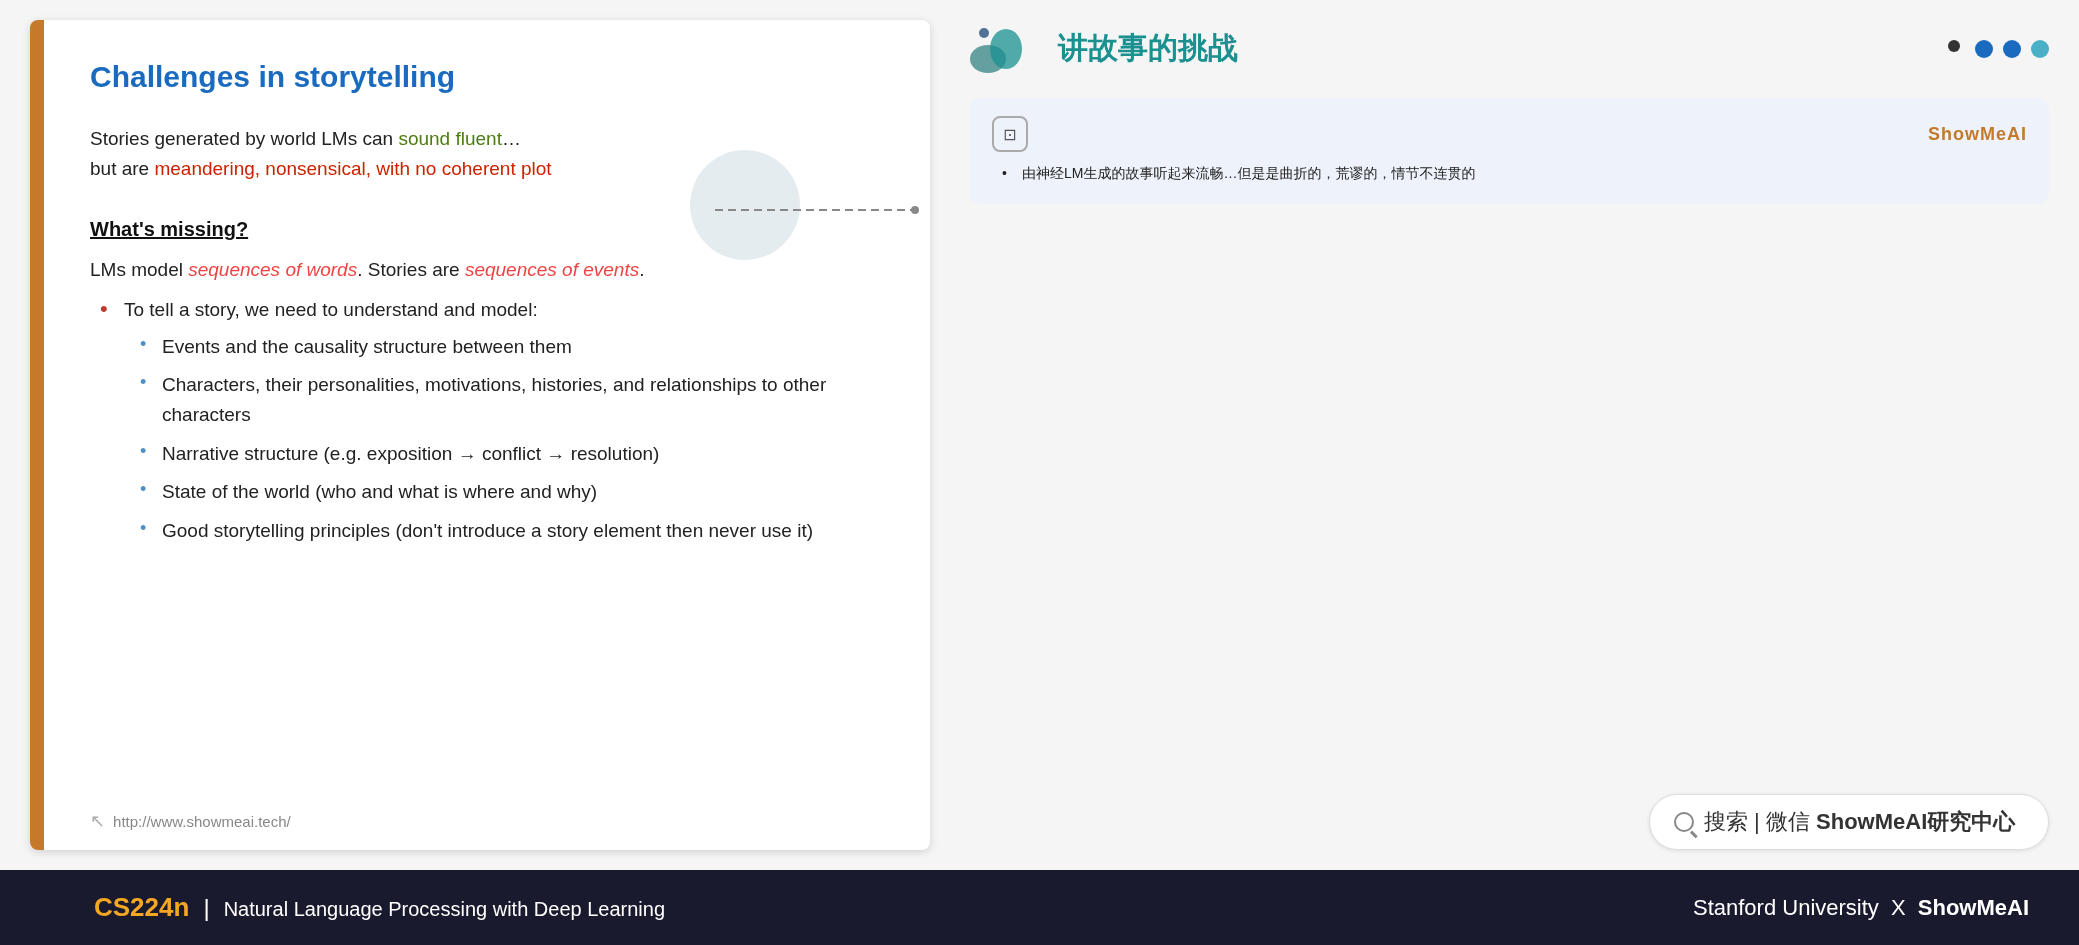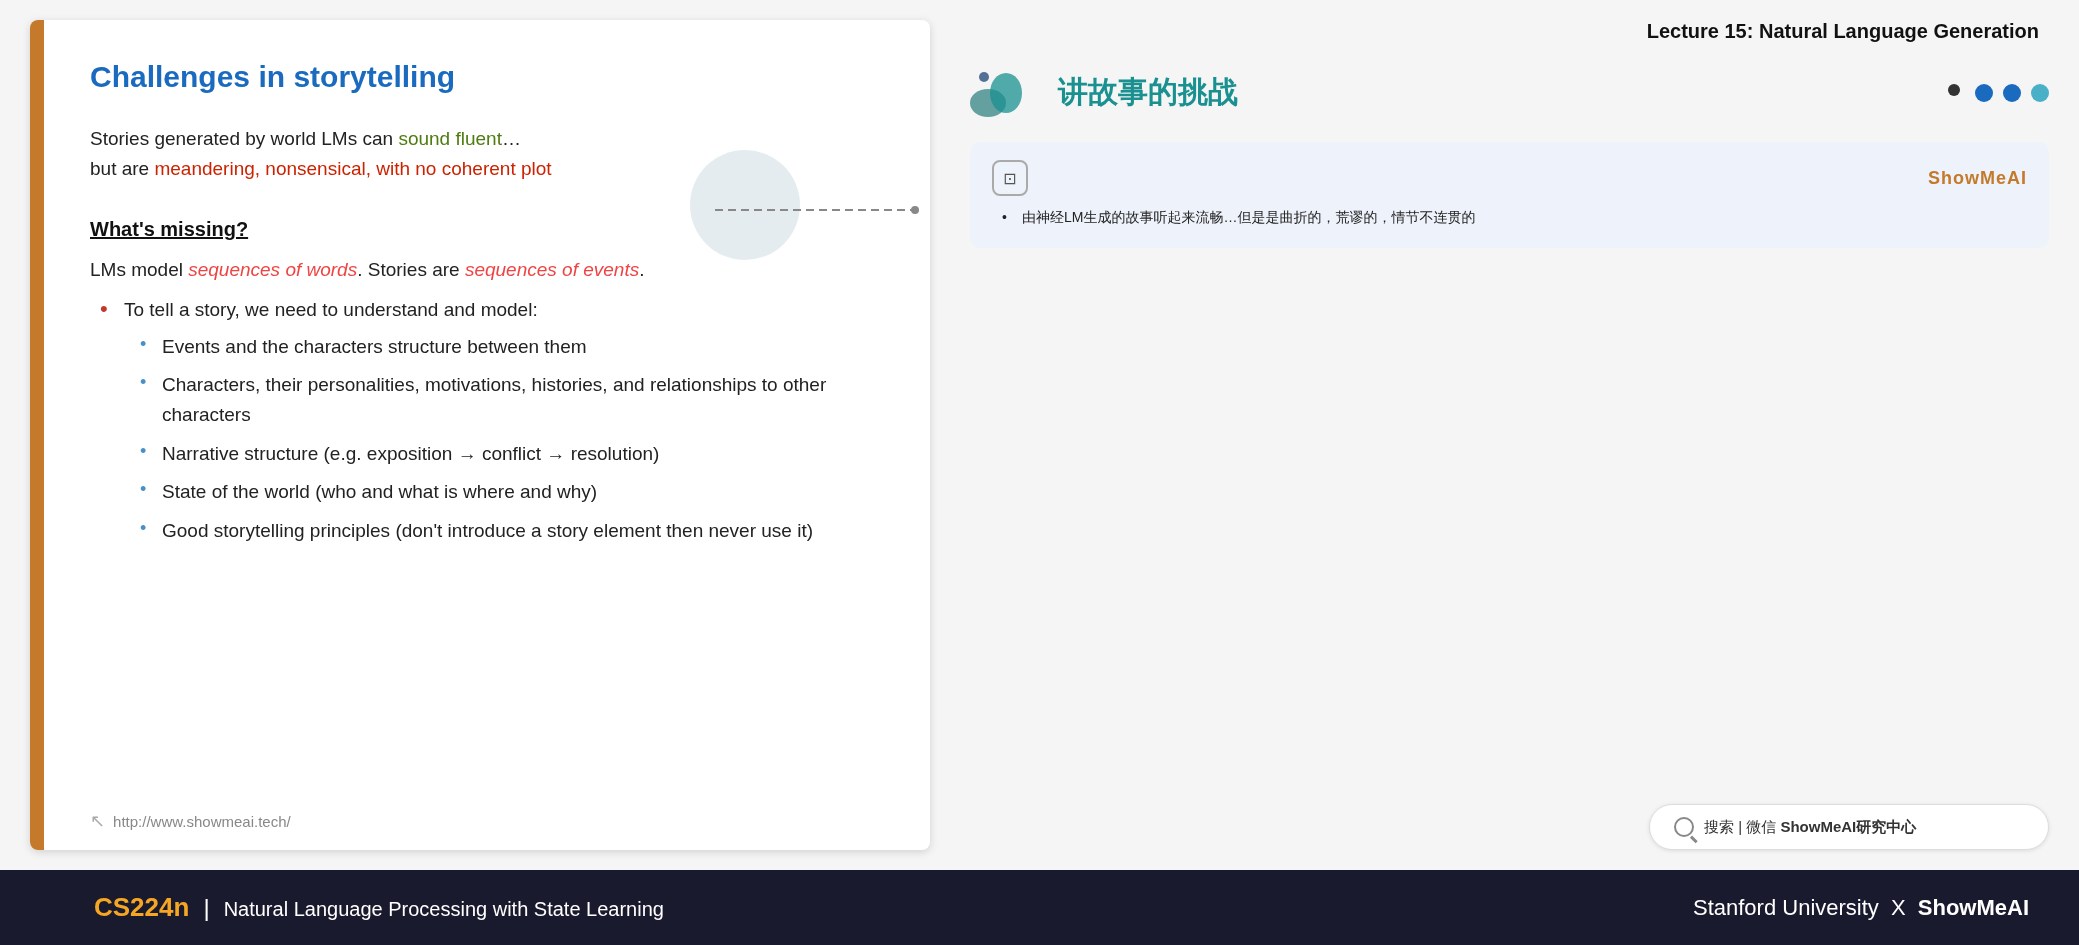--- a/index.html
+++ b/index.html
@@ -283,21 +283,21 @@
       position: absolute;
       width: 8px;
       height: 2.5px;
       background: #888;
       bottom: -5px;
       right: -6px;
       transform: rotate(45deg);
     }
 
     .search-text {
-      font-size: 15px;
+      font-size: 22px;
       color: #333;
     }
 
     .search-bold {
       font-weight: bold;
     }
 
     
     .footer-bar {
       width: 100%;
@@ -378,21 +378,21 @@
       <p class="section-heading">What's missing?</p>
 
       <p>
         <span>LMs model </span><span class="italic-blue">sequences of words</span><span>. Stories are </span><span class="italic-blue">sequences of events</span><span>.</span>
       </p>
 
       <ul class="bullet-list">
         <li>
           <span>To tell a story, we need to understand and model:</span>
           <ul class="sub-bullet-list">
-            <li><span>Events and the characters structure between them</span></li>
+            <li><span>Events and the causality structure between them</span></li>
             <li><span>Characters, their personalities, motivations, histories, and relationships to other characters</span></li>
             <li><span>Narrative structure (e.g. exposition → conflict → resolution)</span></li>
             <li><span>State of the world (who and what is where and why)</span></li>
             <li><span>Good storytelling principles (don't introduce a story element then never use it)</span></li>
           </ul>
         </li>
       </ul>
     </div>
 
     <div class="deco-circle"></div>
@@ -403,24 +403,20 @@
     </svg>
 
     <div class="slide-footer">
       <span class="cursor-icon">↖</span>
       <span>http://www.showmeai.tech/</span>
     </div>
   </div>
 
   <div class="right-panel">
 
-    <div style="display:flex; justify-content:space-between; align-items:flex-start;">
-      <div></div>
-      <div class="lecture-title">Lecture 15: Natural Language Generation</div>
-    </div>
 
     <div class="chinese-title-section">
 
       <div class="chinese-icon">
         <svg width="60" height="55" viewBox="0 0 60 55">
           <ellipse cx="18" cy="38" rx="18" ry="14" fill="#4a9090" opacity="0.85"></ellipse>
           <ellipse cx="36" cy="28" rx="16" ry="20" fill="#1a9090" opacity="0.75"></ellipse>
           <circle cx="14" cy="12" r="5" fill="#2a5080" opacity="0.8"></circle>
         </svg>
       </div>
@@ -457,20 +453,20 @@
         <span>搜索 | 微信 </span><span class="search-bold">ShowMeAI研究中心</span>
       </span>
     </div>
   </div>
 </div>
 
 <div class="footer-bar">
   <div class="footer-left">
     <span class="footer-cs224n">CS224n</span>
     <span class="footer-divider">|</span>
-    <span class="footer-subtitle">Natural Language Processing with State Learning</span>
+    <span class="footer-subtitle">Natural Language Processing with Deep Learning</span>
   </div>
   <div class="footer-right">
     <span class="footer-stanford">Stanford University</span>
     <span class="footer-x"> X </span>
     <span class="footer-showmeai">ShowMeAI</span>
   </div>
 </div>
 
 </body></html>

